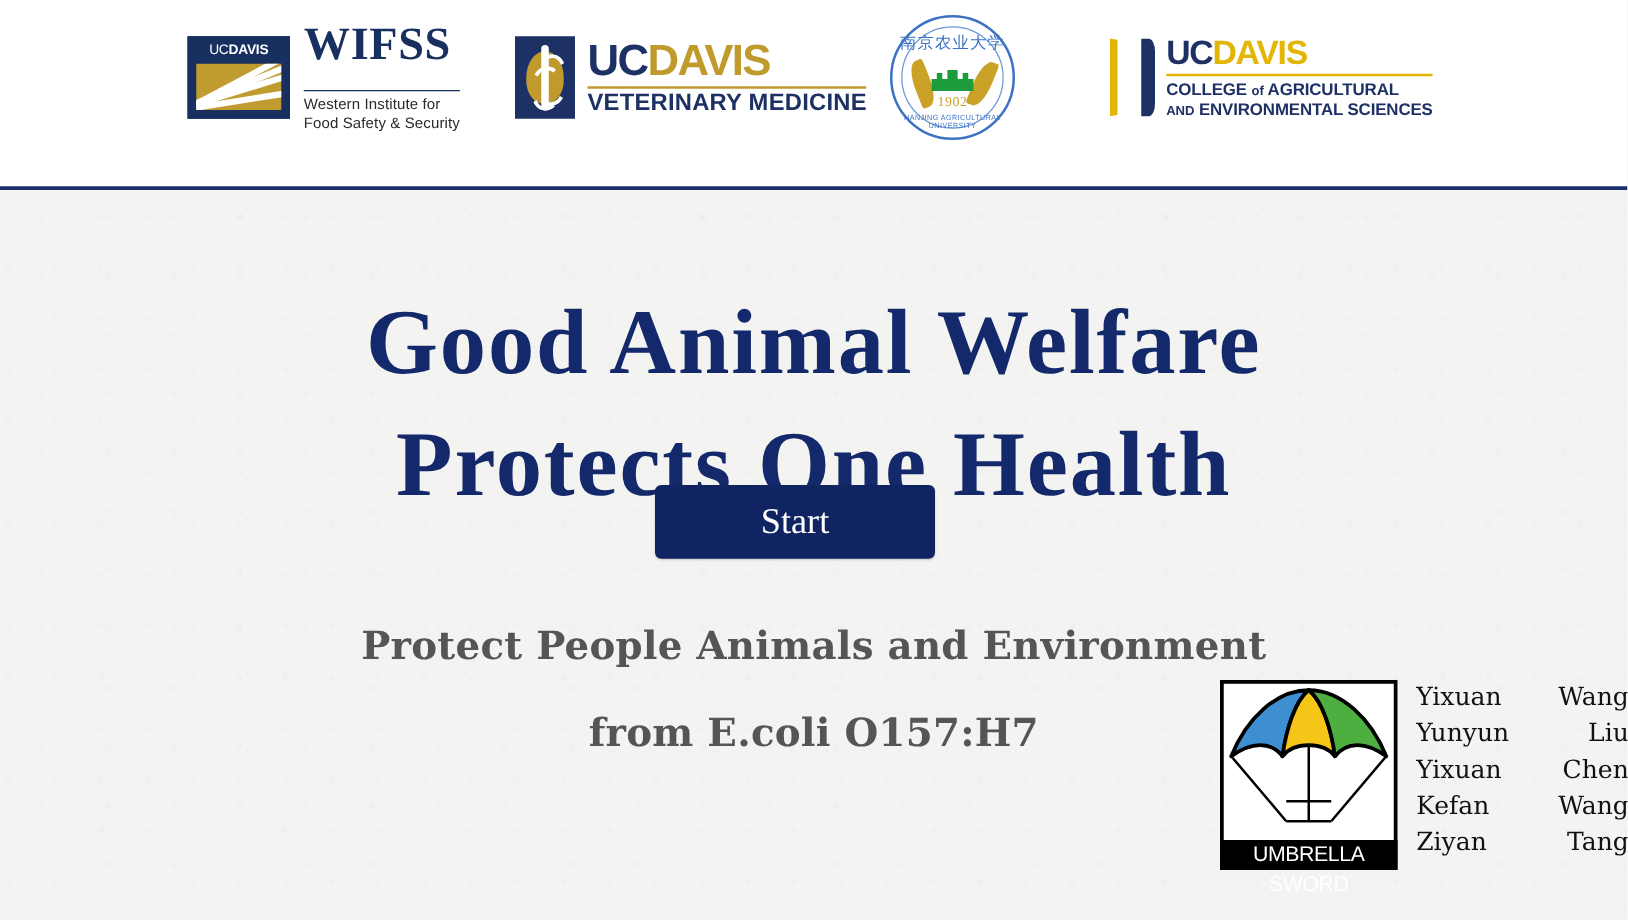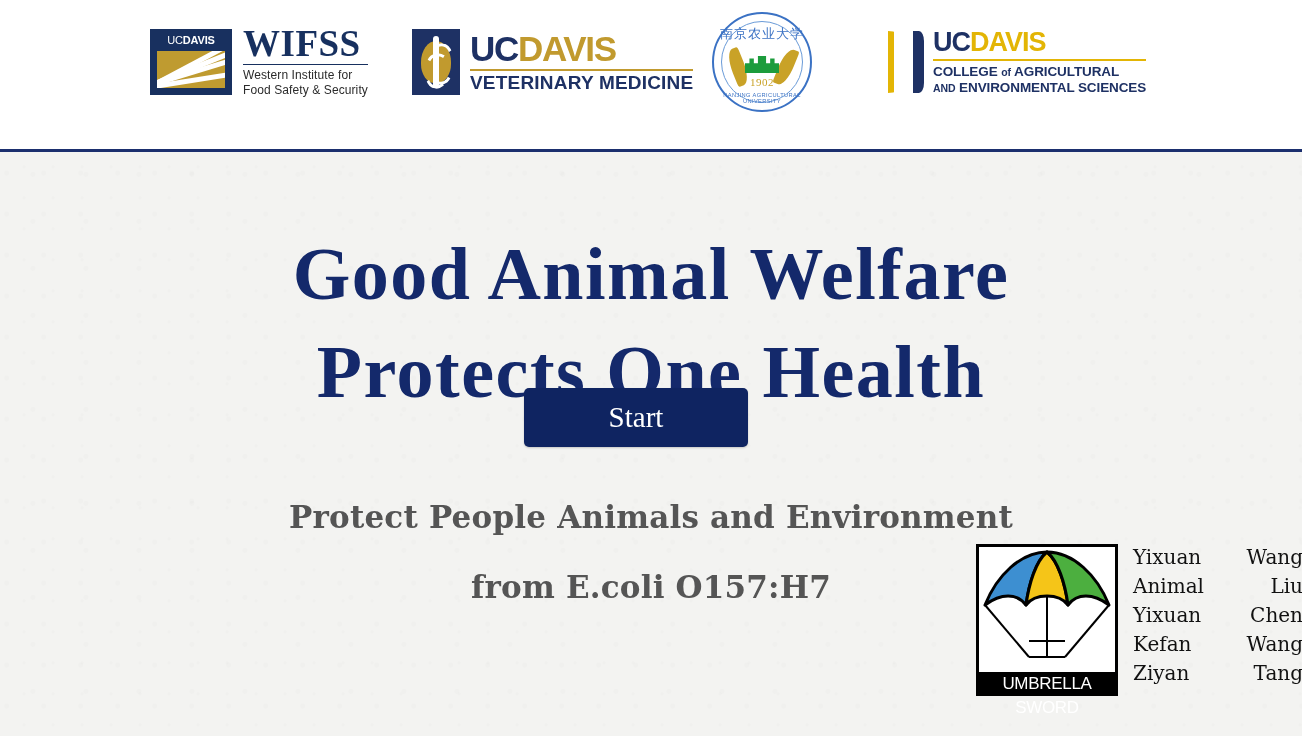--- a/index.html
+++ b/index.html
@@ -97,21 +97,21 @@
   .wifss-ray.r2 { top: 41%; transform: rotate(-22deg); }
   .wifss-text { margin-left: 11px; }
   .wifss-name {
     font-family: "Liberation Serif", serif;
     font-weight: bold;
     font-size: 37px;
     letter-spacing: 0.5px;
     color: #17305f;
     line-height: 0.96;
     border-bottom: 1.5px solid #17305f;
-    padding-bottom: 3px;
+    padding-bottom: 18px;
   }
   .wifss-sub {
     font-family: "Liberation Sans", sans-serif;
     font-size: 12px;
     color: #2b2b2b;
     line-height: 1.25;
     margin-top: 3px;
     letter-spacing: 0.1px;
   }
 
@@ -486,21 +486,21 @@
     </svg>
     <div class="umb-label">UMBRELLA SWORD</div>
   </div>
 
   <div id="authors">
     <div class="author-row">
       <span class="fn">Yixuan</span>
       <span class="ln">Wang</span>
     </div>
     <div class="author-row">
-      <span class="fn">Animal</span>
+      <span class="fn">Yunyun</span>
       <span class="ln">Liu</span>
     </div>
     <div class="author-row">
       <span class="fn">Yixuan</span>
       <span class="ln">Chen</span>
     </div>
     <div class="author-row">
       <span class="fn">Kefan</span>
       <span class="ln">Wang</span>
     </div>

